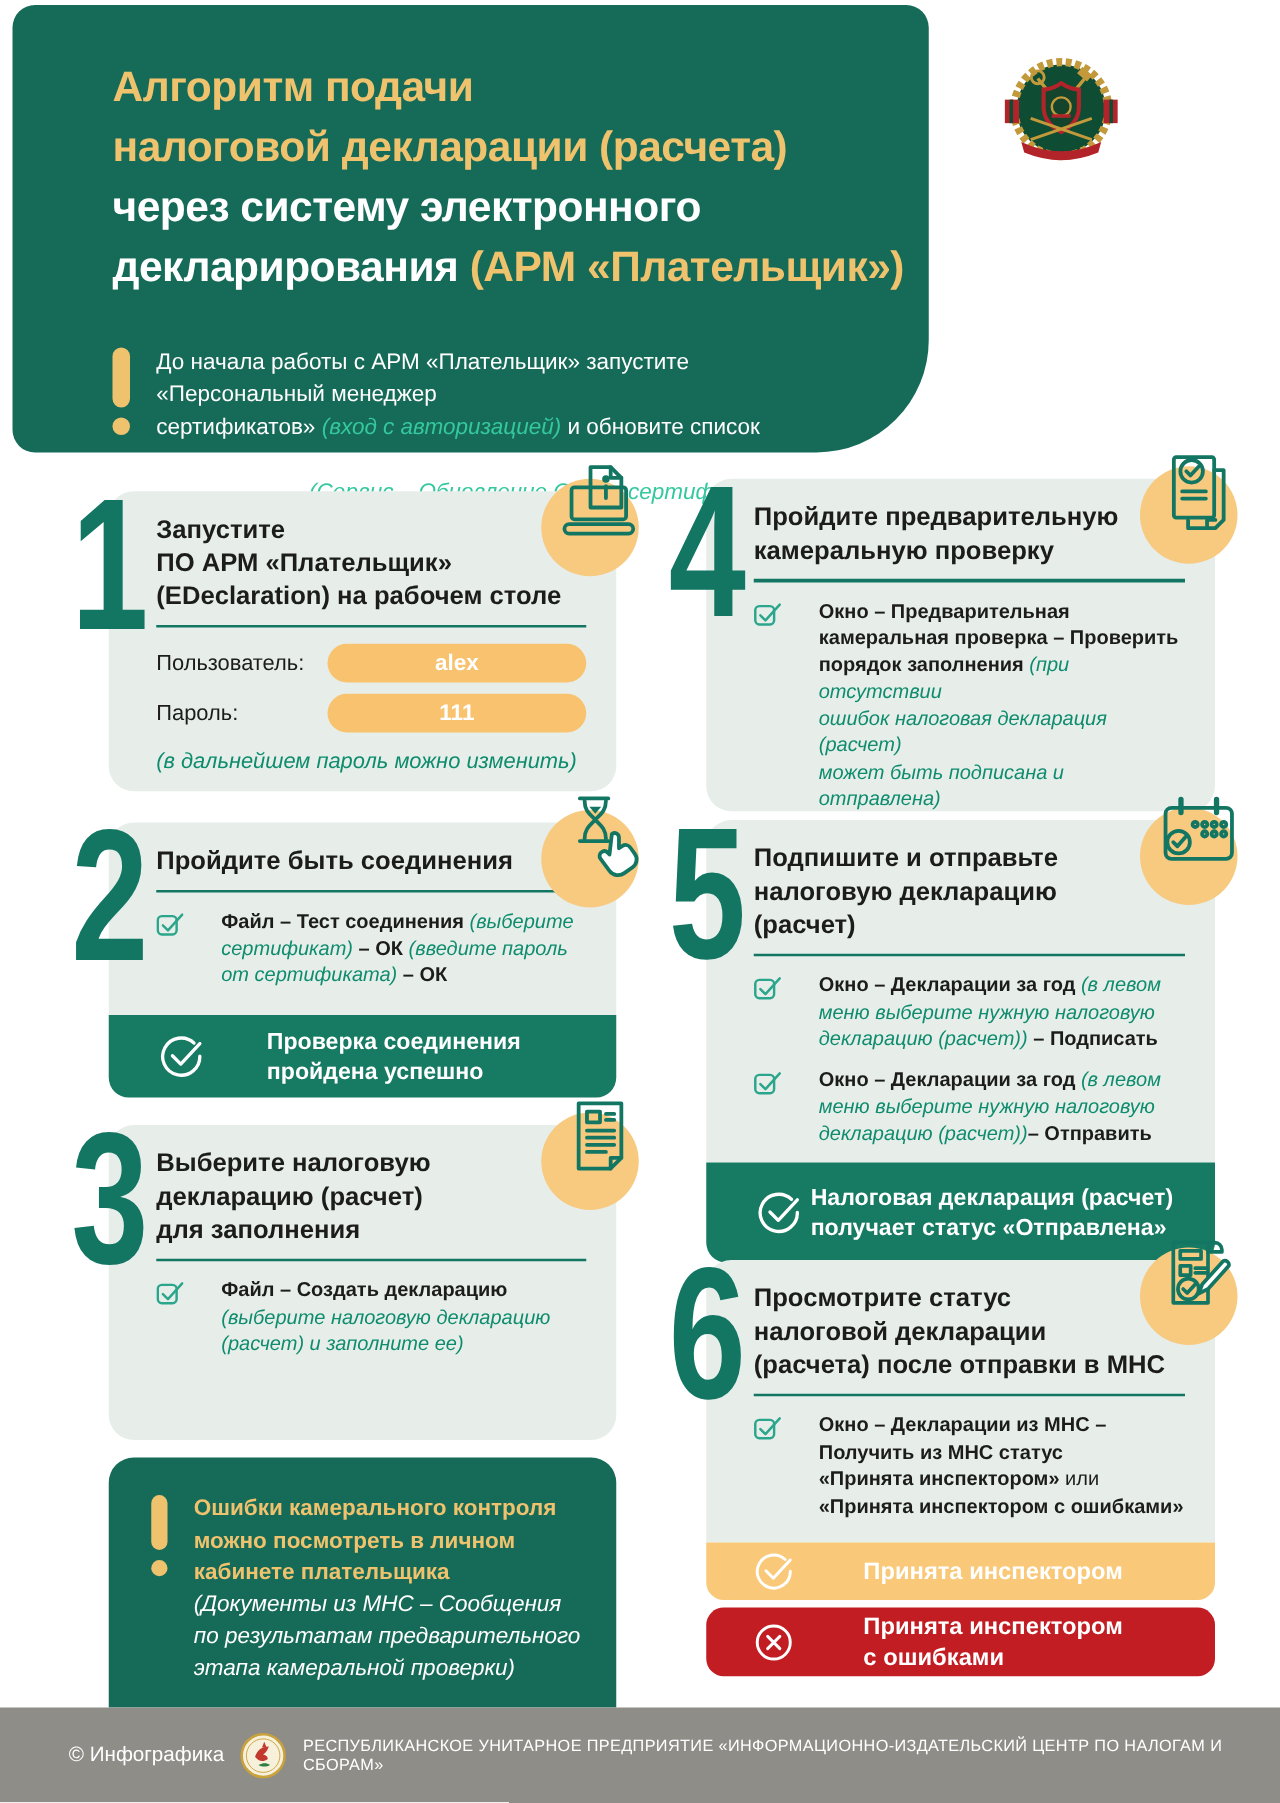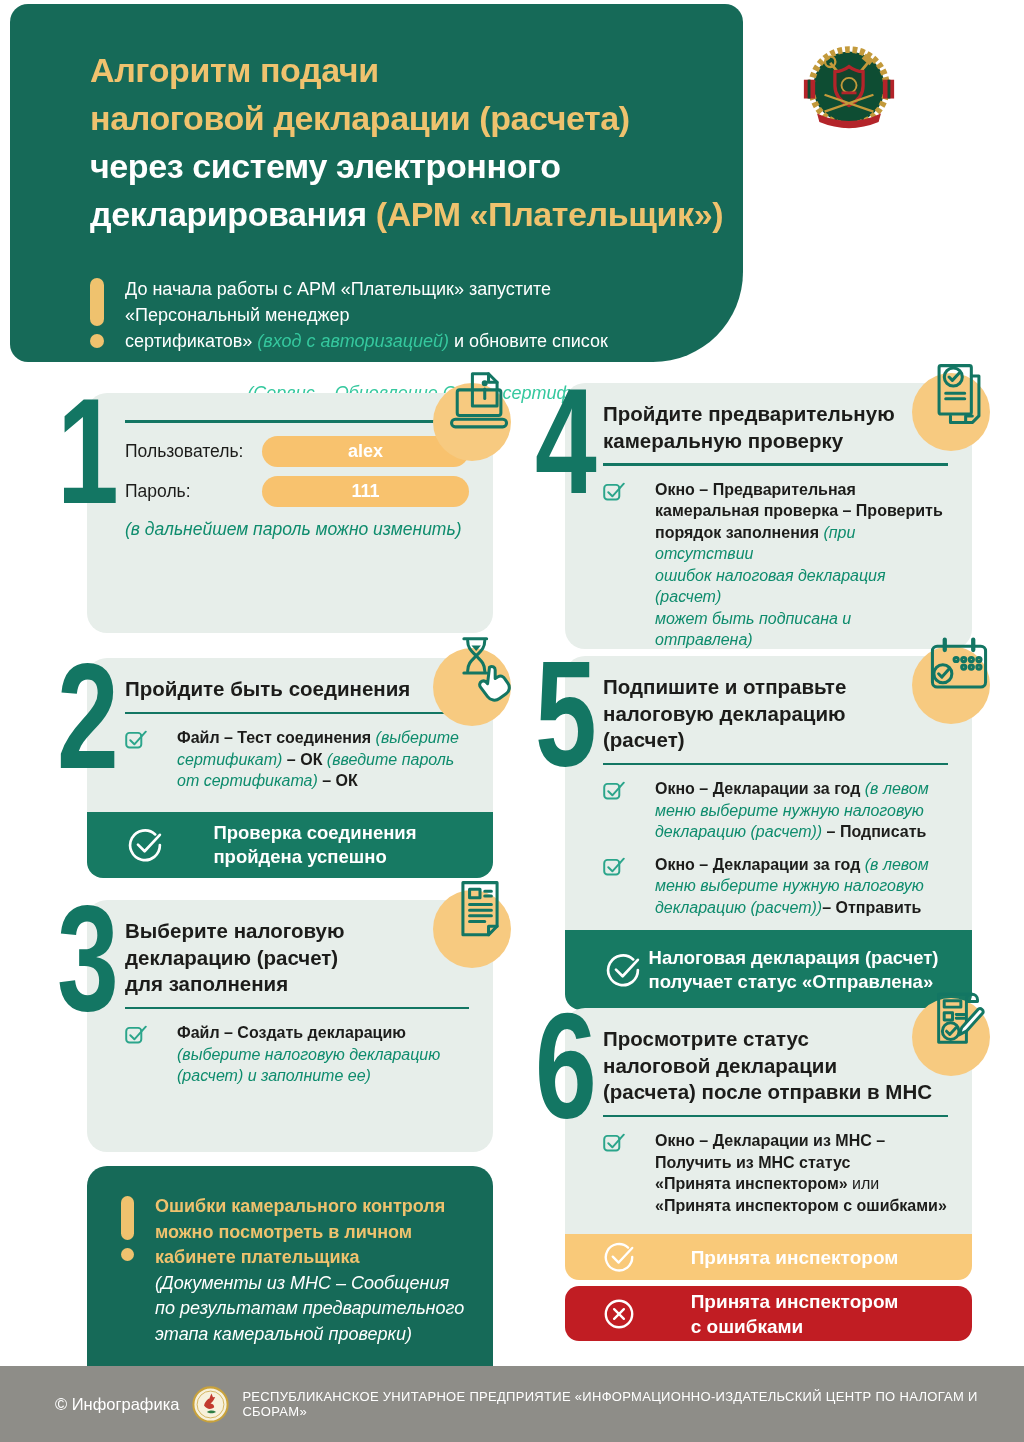--- a/index.html
+++ b/index.html
@@ -149,20 +149,23 @@
         <svg viewBox="0 0 78 74" fill="none" stroke="currentColor" stroke-width="3.2" stroke-linejoin="round" stroke-linecap="round">
           <rect x="15" y="20" width="46" height="27" rx="2.5"></rect>
           <rect x="9" y="51" width="58" height="8" rx="4"></rect>
           <path d="M31 3 h17 l9 9 v25 h-26 z"></path>
             <path d="M48 3 v9 h9"></path>
           <line x1="44" y1="19" x2="44" y2="29"></line>
             <circle cx="44" cy="13" r="1.6" fill="currentColor"></circle>
         </svg>
       </div>
       <div class="inner">
+        <h3 class="card-title">Запустите
+ПО АРМ «Плательщик»
+(EDeclaration) на рабочем столе</h3>
         <div class="rule"></div>
         <div class="fields">
           <div class="frow">
             <div class="flabel">Пользователь:</div>
             <div class="pill">alex</div>
           </div>
           <div class="frow">
             <div class="flabel">Пароль:</div>
             <div class="pill">111</div>
           </div>

